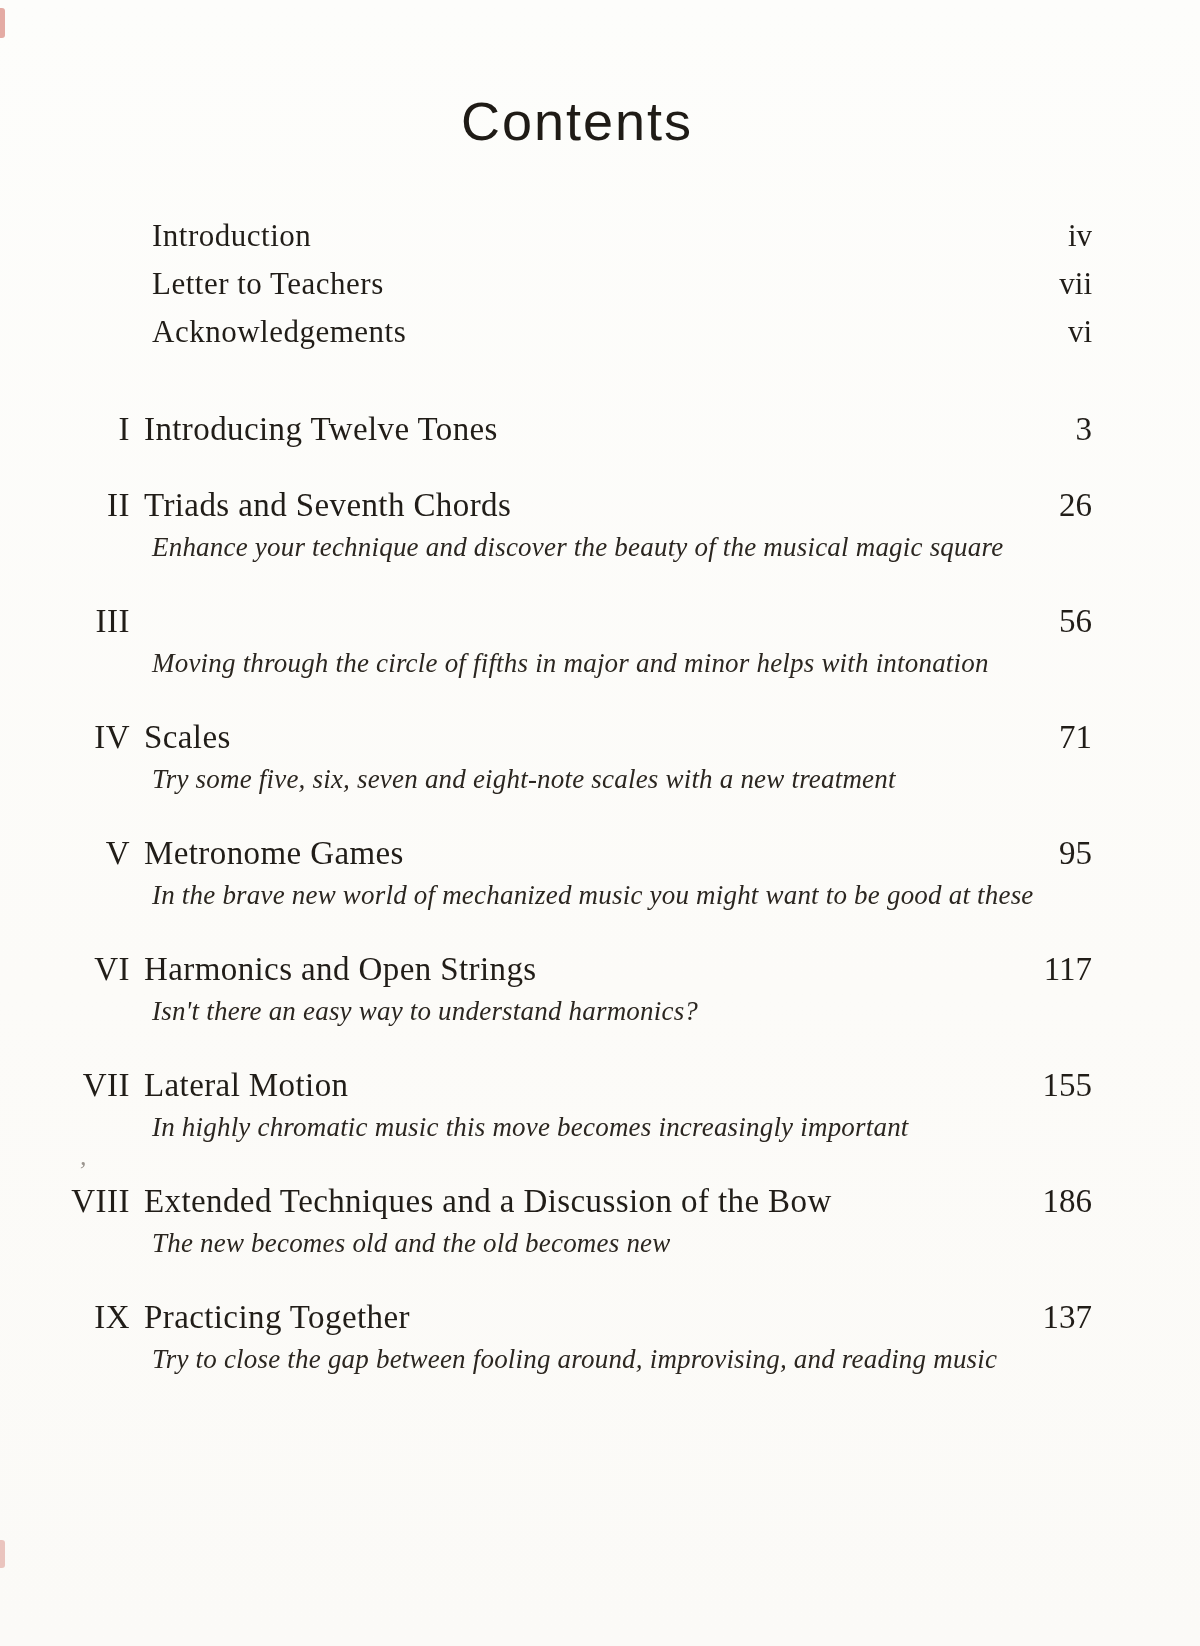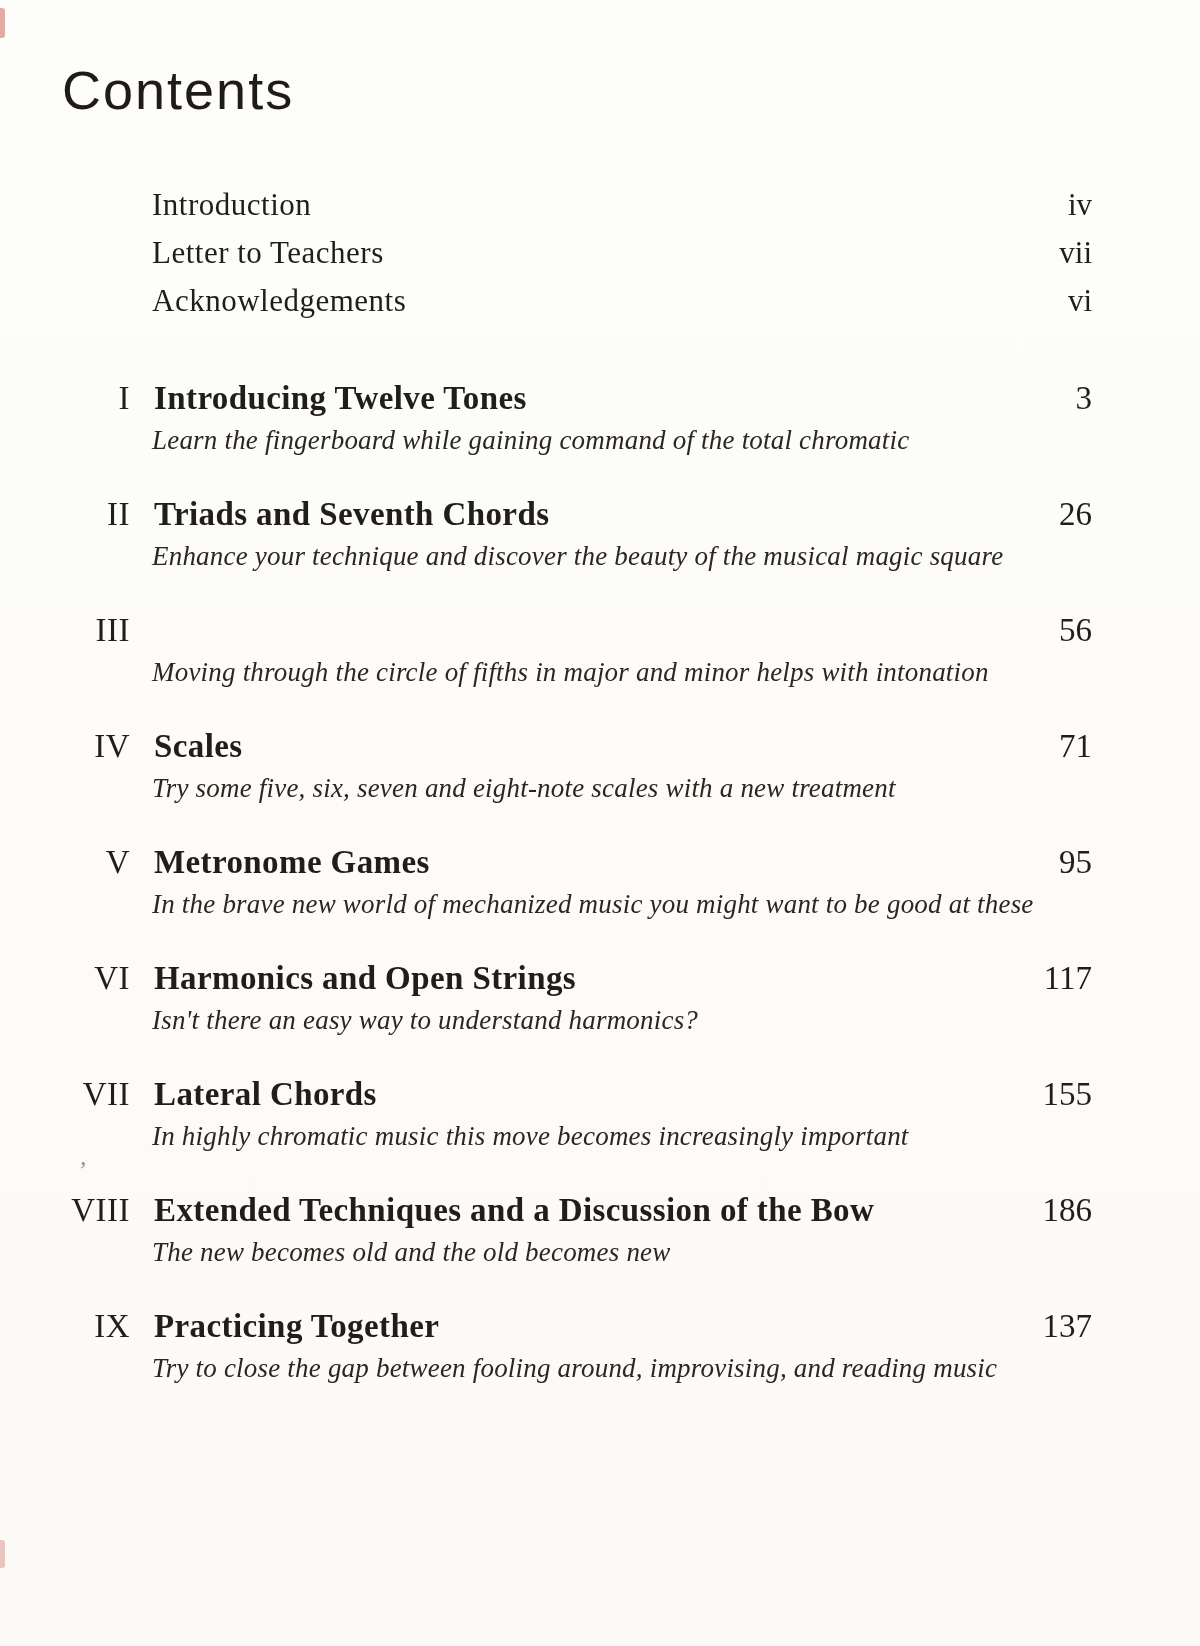--- a/index.html
+++ b/index.html
@@ -15,22 +15,22 @@
     position:relative;
     width:1200px;height:1646px;
     background:linear-gradient(180deg,#fdfdfb 0%, #fcfbf8 60%, #fbfaf7 100%);
   }
   .content{
     position:absolute;
     left:62px;top:0;
     width:1030px;
   }
   .doc-title{
-    margin-top:61px;
-    text-align:left;
+    margin-top:92px;
+    text-align:center;
     font-family:"Liberation Sans", sans-serif;
     font-weight:400;
     font-size:54px;
     line-height:58px;
     letter-spacing:2px;
     color:#1f1b16;
   }
   .front-list{margin-top:62px;}
   .front-row{
     display:flex;
@@ -48,21 +48,21 @@
     align-items:baseline;
     font-size:33px;
     line-height:42px;
   }
   .ch-numeral{
     width:68px;
     text-align:right;
     letter-spacing:0.5px;
     flex:0 0 68px;
   }
-  .ch-title{margin-left:24px;letter-spacing:0.4px;font-weight:bold;}
+  .ch-title{margin-left:14px;letter-spacing:0.4px;}
   .ch-page{margin-left:auto;text-align:right;font-size:33px;}
   .ch-subtitle{
     margin-left:90px;
     margin-top:2px;
     font-style:italic;
     font-size:27px;
     line-height:38px;
     color:#2b2620;
     letter-spacing:0.2px;
   }
@@ -116,21 +116,20 @@
     </div>
 
     <div class="chapter-list">
 
       <div class="chapter">
         <div class="ch-title-row">
           <span class="ch-numeral">I</span>
           <span class="ch-title">Introducing Twelve Tones</span>
           <span class="ch-page">3</span>
         </div>
-        <div class="ch-subtitle">Learn the fingerboard while gaining command of the total chromatic</div>
       </div>
 
       <div class="chapter">
         <div class="ch-title-row">
           <span class="ch-numeral">II</span>
           <span class="ch-title">Triads and Seventh Chords</span>
           <span class="ch-page">26</span>
         </div>
         <div class="ch-subtitle">Enhance your technique and discover the beauty of the musical magic square</div>
       </div>
@@ -166,21 +165,21 @@
           <span class="ch-numeral">VI</span>
           <span class="ch-title">Harmonics and Open Strings</span>
           <span class="ch-page">117</span>
         </div>
         <div class="ch-subtitle">Isn't there an easy way to understand harmonics?</div>
       </div>
 
       <div class="chapter">
         <div class="ch-title-row">
           <span class="ch-numeral">VII</span>
-          <span class="ch-title">Lateral Chords</span>
+          <span class="ch-title">Lateral Motion</span>
           <span class="ch-page">155</span>
         </div>
         <div class="ch-subtitle">In highly chromatic music this move becomes increasingly important</div>
       </div>
 
       <div class="chapter">
         <div class="ch-title-row">
           <span class="ch-numeral">VIII</span>
           <span class="ch-title">Extended Techniques and a Discussion of the Bow</span>
           <span class="ch-page">186</span>

